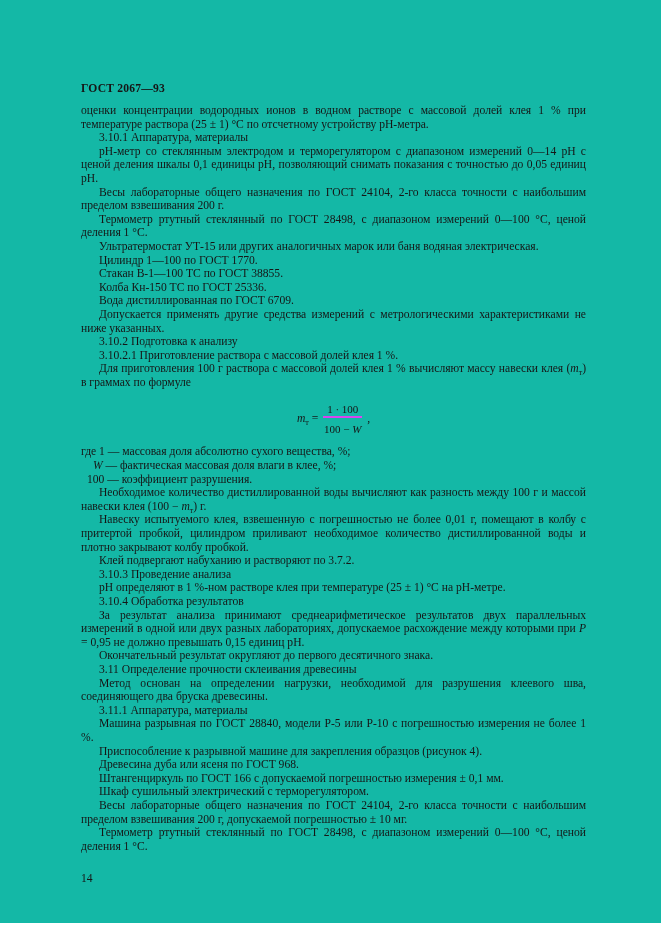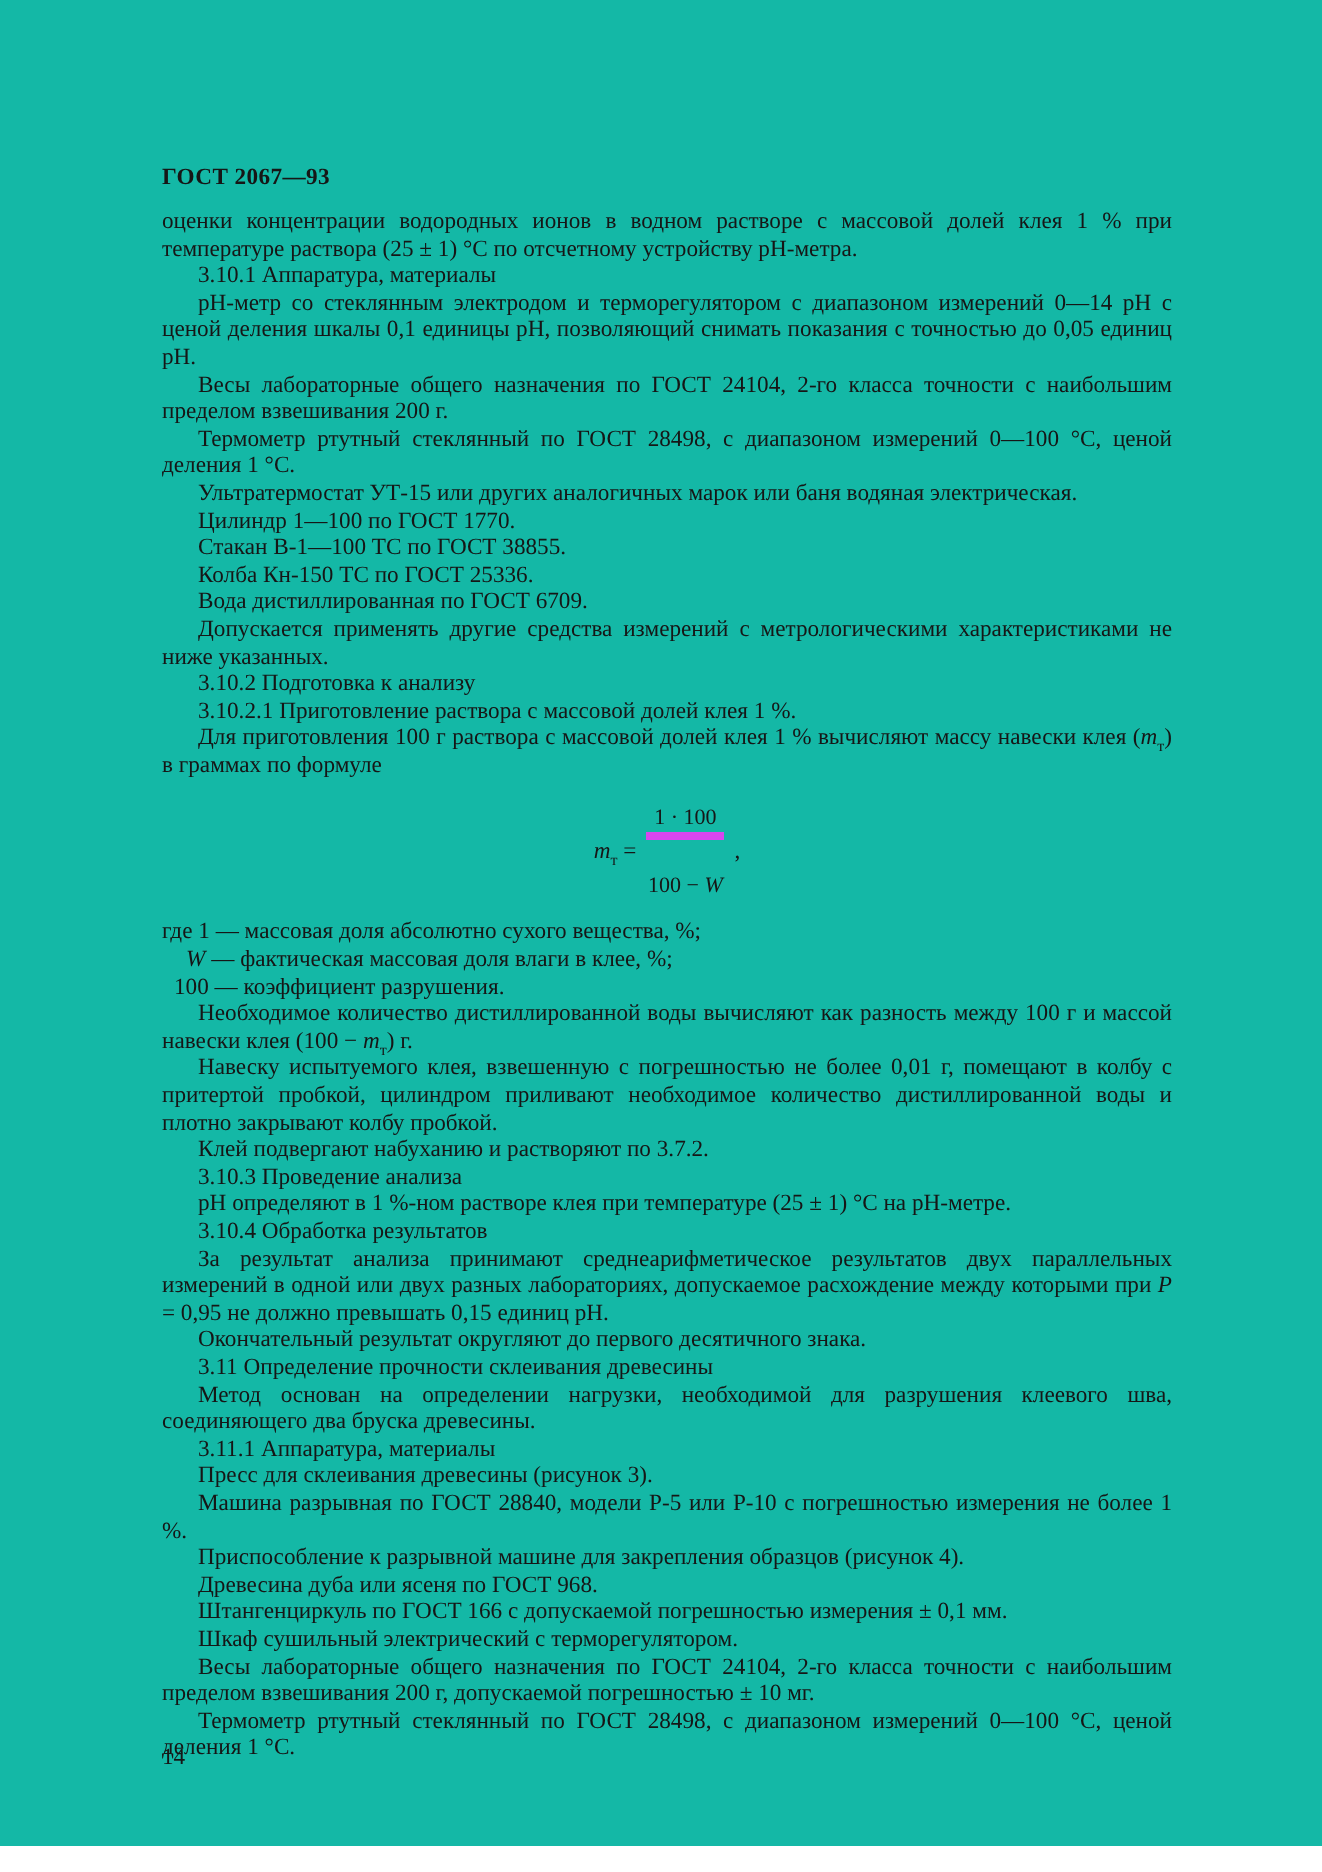--- a/index.html
+++ b/index.html
@@ -44,22 +44,22 @@
   }
   .formula > span { vertical-align: middle; }
   .frac {
     display: inline-flex;
     flex-direction: column;
     text-align: center;
     vertical-align: middle;
     margin: 0 2px;
     font-size: 11px;
   }
-  .frac .num { border-bottom: 4px solid #d946ef; padding: 0 4px 1px; }
-  .frac .den { padding-top: 17px; }
+  .frac .num { border-bottom: 2px solid #d946ef; padding: 0 4px 1px; }
+  .frac .den { padding-top: 5px; }
   .page-number {
     position: absolute;
     left: 81px;
     top: 872px;
     font-size: 11.6px;
   }
 </style>
 </head>
 <body>
 
@@ -92,21 +92,20 @@
         <p class="indent">Навеску испытуемого клея, взвешенную с погрешностью не более 0,01 г, помещают в колбу с притертой пробкой, цилиндром приливают необходимое количество дистиллированной воды и плотно закрывают колбу пробкой.</p>
         <p class="indent">Клей подвергают набуханию и растворяют по 3.7.2.</p>
         <p class="indent">3.10.3  Проведение анализа</p>
         <p class="indent">рН определяют в 1 %-ном растворе клея при температуре (25 ± 1) °С на рН-метре.</p>
         <p class="indent">3.10.4  Обработка результатов</p>
         <p class="indent">За результат анализа принимают среднеарифметическое результатов двух параллельных измерений в одной или двух разных лабораториях, допускаемое расхождение между которыми при <i>Р</i> = 0,95 не должно превышать 0,15 единиц рН.</p>
         <p class="indent">Окончательный результат округляют до первого десятичного знака.</p>
         <p class="bold">3.11  Определение прочности склеивания древесины</p>
         <p class="indent">Метод основан на определении нагрузки, необходимой для разрушения клеевого шва, соединяющего два бруска древесины.</p>
         <p class="indent">3.11.1  Аппаратура, материалы</p>
-        <p class="indent">Пресс для склеивания древесины (рисунок 3).</p>
         <p class="indent">Машина разрывная по ГОСТ 28840, модели Р-5 или Р-10 с погрешностью измерения не более 1 %.</p>
         <p class="indent">Приспособление к разрывной машине для закрепления образцов (рисунок 4).</p>
         <p class="indent">Древесина дуба или ясеня по ГОСТ 968.</p>
         <p class="indent">Штангенциркуль по ГОСТ 166 с допускаемой погрешностью измерения ± 0,1 мм.</p>
         <p class="indent">Шкаф сушильный электрический с терморегулятором.</p>
         <p class="indent">Весы лабораторные общего назначения по ГОСТ 24104, 2-го класса точности с наибольшим пределом взвешивания 200 г, допускаемой погрешностью ± 10 мг.</p>
         <p class="indent">Термометр ртутный стеклянный по ГОСТ 28498, с диапазоном измерений 0—100 °С, ценой деления 1 °С.</p>
       </main>
   </div>
   <div class="page-number">14</div>

